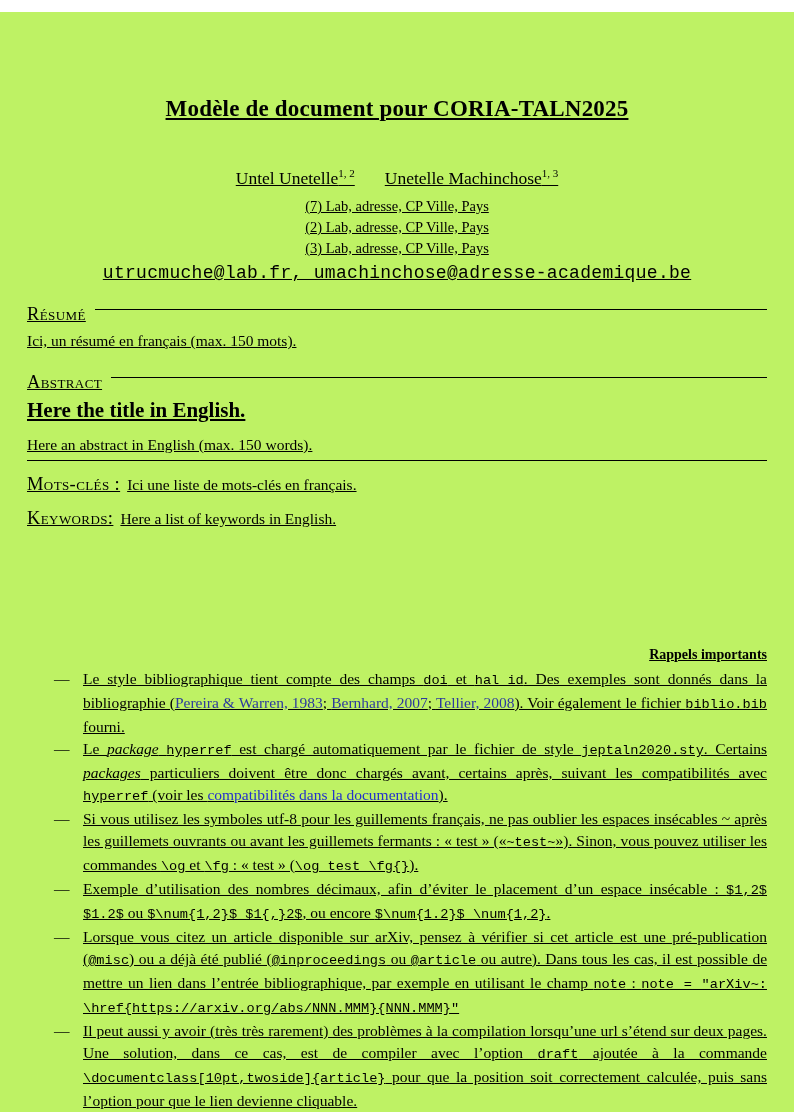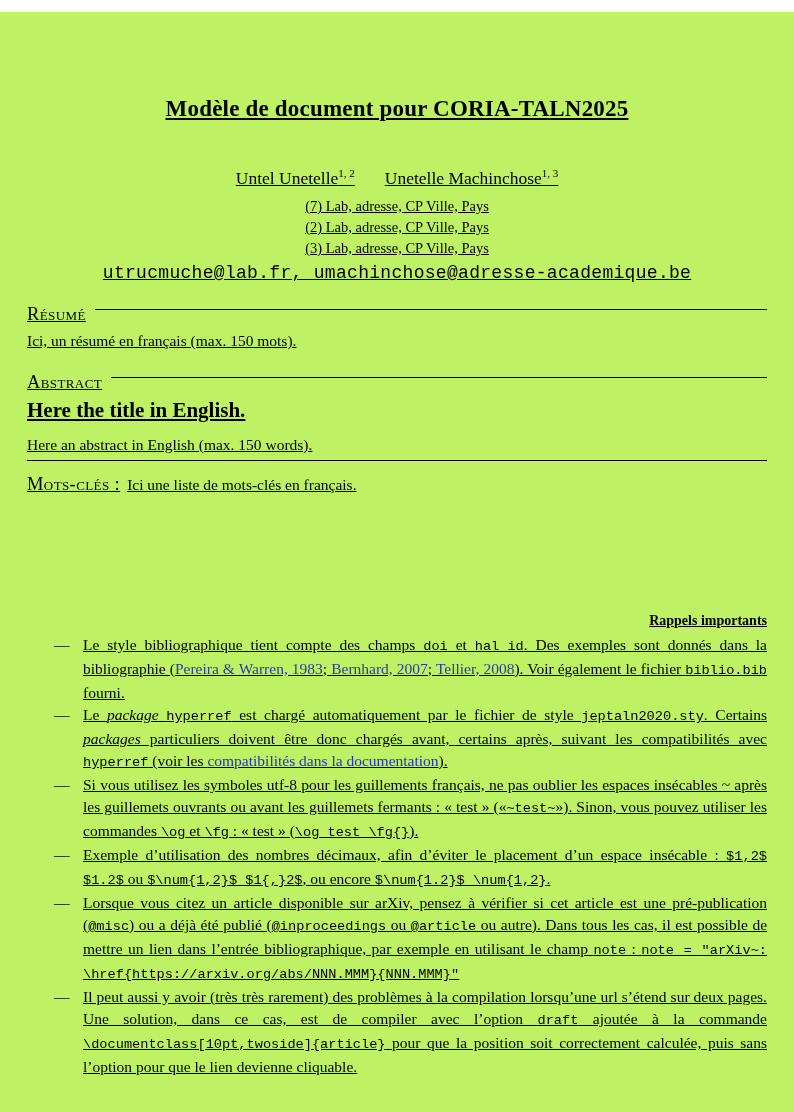--- a/index.html
+++ b/index.html
@@ -132,20 +132,23 @@
   </div>
   <div class="abstract-block">
     <p class="abstract-title">Here the title in English.</p>
     <p class="abstract-text">Here an abstract in English (max. 150 words).</p>
   </div>
 
   <p class="kv">
     <span class="sc">Mots-clés :</span><span>Ici une liste de mots-clés en français.</span>
   </p>
 
+  <p class="kv">
+    <span class="sc">Keywords:</span><span>Here a list of keywords in English.</span>
+  </p>
 
   <h2 class="rappels-heading">Rappels importants</h2>
 
   <ul class="dash-list">
     <li>
       <span class="dash">—</span>
       <div class="li-text"><span>Le style bibliographique tient compte des champs </span><span class="mono">doi</span><span> et </span><span class="mono">hal_id</span><span>. Des exemples sont donnés dans la bibliographie (</span><span class="cite">Pereira &amp; Warren, 1983</span><span>; </span><span class="cite">Bernhard, 2007</span><span>; </span><span class="cite">Tellier, 2008</span><span>). Voir également le fichier </span><span class="mono">biblio.bib</span><span> fourni.</span></div>
     </li>
     <li>
       <span class="dash">—</span>

